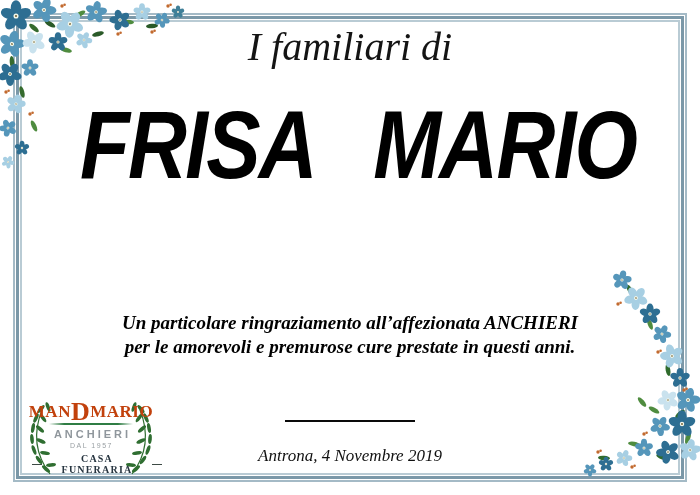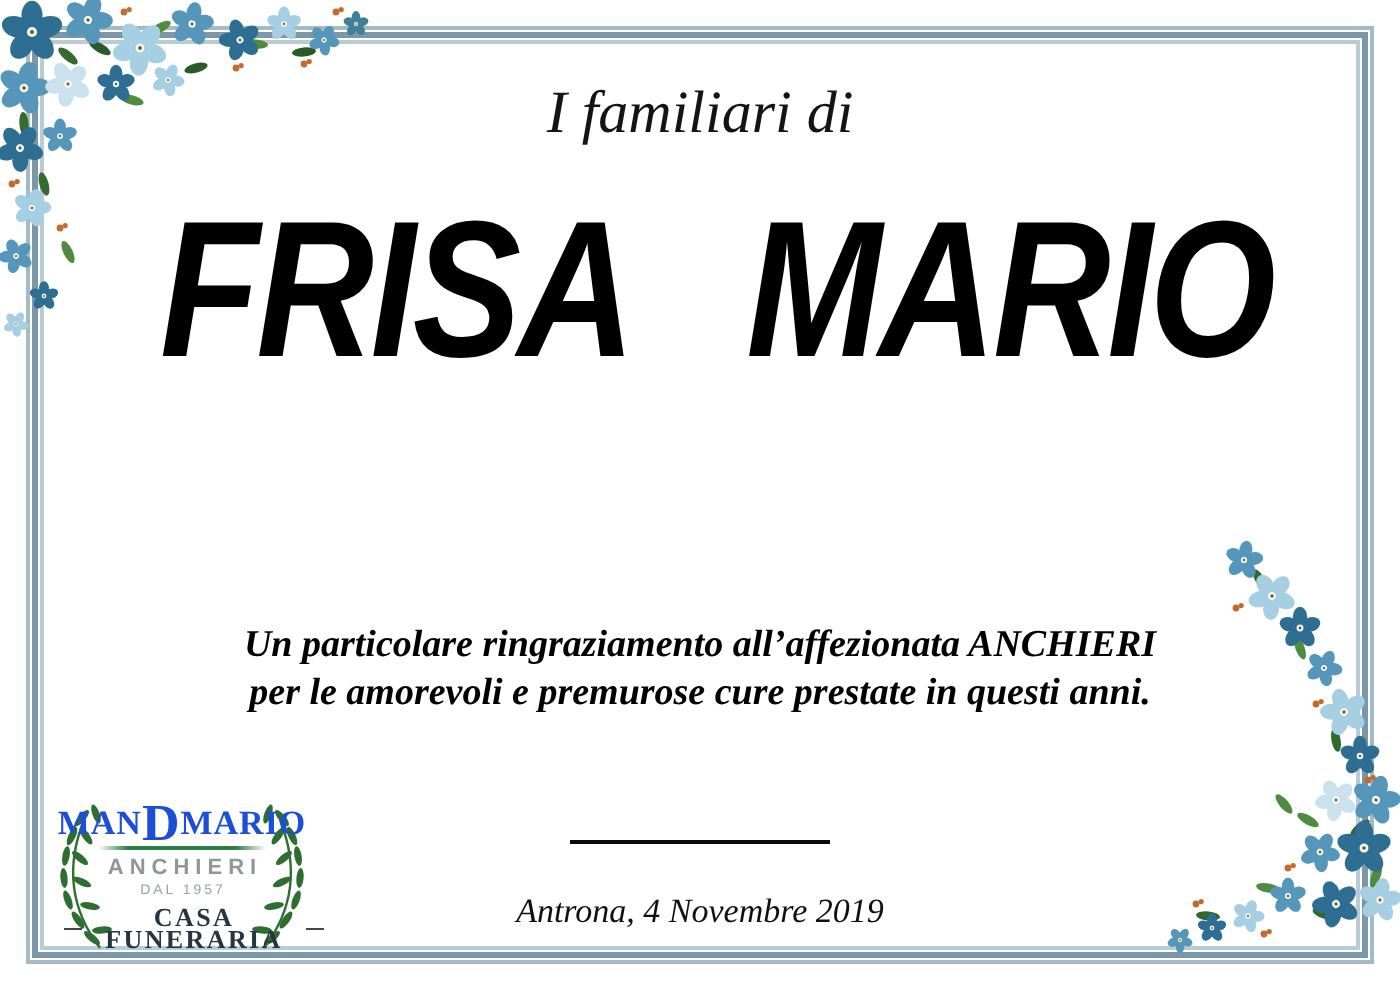--- a/index.html
+++ b/index.html
@@ -12,22 +12,22 @@
   .frame-outer{position:absolute;inset:13px;border:2px solid #a4bac6;z-index:1;}
   .frame-mid{position:absolute;inset:1px;border:3px solid #7b98a8;}
   .frame-inner{position:absolute;inset:1px;border:2px solid #b9cbd4;}
   
   .floral{position:absolute;z-index:2;pointer-events:none;}
   .floral.tl{left:0;top:0;}
   .floral.br{left:572px;top:252px;}
   
   .content{position:absolute;inset:0;z-index:3;text-align:center;color:#000;}
   .intro{
-    position:absolute;top:40px;left:0;right:0;
-    font-style:italic;font-size:30px;line-height:1.15;color:#141414;
+    position:absolute;top:24px;left:0;right:0;
+    font-style:italic;font-size:40px;line-height:1.15;color:#141414;
   }
   .bigname{
     position:absolute;top:94px;left:16px;right:0;margin:0;
     font-family:"Liberation Sans", sans-serif;
     font-weight:bold;font-style:italic;font-size:97px;line-height:1.05;
     white-space:nowrap;
   }
   .bigname .inner{
     display:inline-flex;gap:68px;
     transform:scaleX(0.84);transform-origin:50% 50%;
@@ -48,41 +48,41 @@
   }
   .placedate{
     position:absolute;top:446px;left:0;right:0;
     font-style:italic;font-size:17px;color:#101010;
   }
   
   .logo{position:absolute;left:20px;top:390px;width:142px;height:100px;z-index:4;text-align:center;}
   .logo svg.laurel{position:absolute;left:0;top:0;}
   .logo-text{position:absolute;left:0;right:0;top:12px;}
   .brand{
-    font-family:"Liberation Serif", serif;font-weight:700;color:#1d4ed8;
+    font-family:"Liberation Serif", serif;font-weight:700;color:#c2410c;
     font-size:17px;letter-spacing:0.5px;line-height:20px;
     display:flex;align-items:center;justify-content:center;
   }
   .brand .bigD{font-size:26px;}
   .green-rule{
     width:84px;height:2px;margin:1px auto 2px auto;
     background:linear-gradient(90deg,rgba(47,125,68,0) 0%,#2f7d44 18%,#2f7d44 82%,rgba(47,125,68,0) 100%);
   }
   .anchieri{
     font-family:"Liberation Sans", sans-serif;font-weight:600;
     font-size:11px;letter-spacing:3px;color:#8f969c;line-height:14px;text-indent:3px;
   }
   .since{
     font-family:"Liberation Sans", sans-serif;
     font-size:7px;letter-spacing:1.5px;color:#9aa0a4;line-height:10px;text-indent:1px;
   }
   .tagline-row{
     display:flex;align-items:center;justify-content:center;gap:4px;margin-top:2px;
     font-family:"Liberation Serif", serif;font-weight:700;
-    font-size:13px;letter-spacing:1.2px;color:#273540;line-height:11px;padding-left:12px;
+    font-size:10px;letter-spacing:1.2px;color:#273540;line-height:11px;padding-left:12px;
   }
   .tl-line{display:inline-block;width:11px;height:1px;background:#3d4a45;}
 </style>
 </head>
 <body>
 
 <svg width="0" height="0" style="position:absolute" aria-hidden="true">
   <defs>
     <g id="flower">
       <ellipse cx="0" cy="-4.8" rx="3.1" ry="4.4" fill="currentColor"></ellipse>

